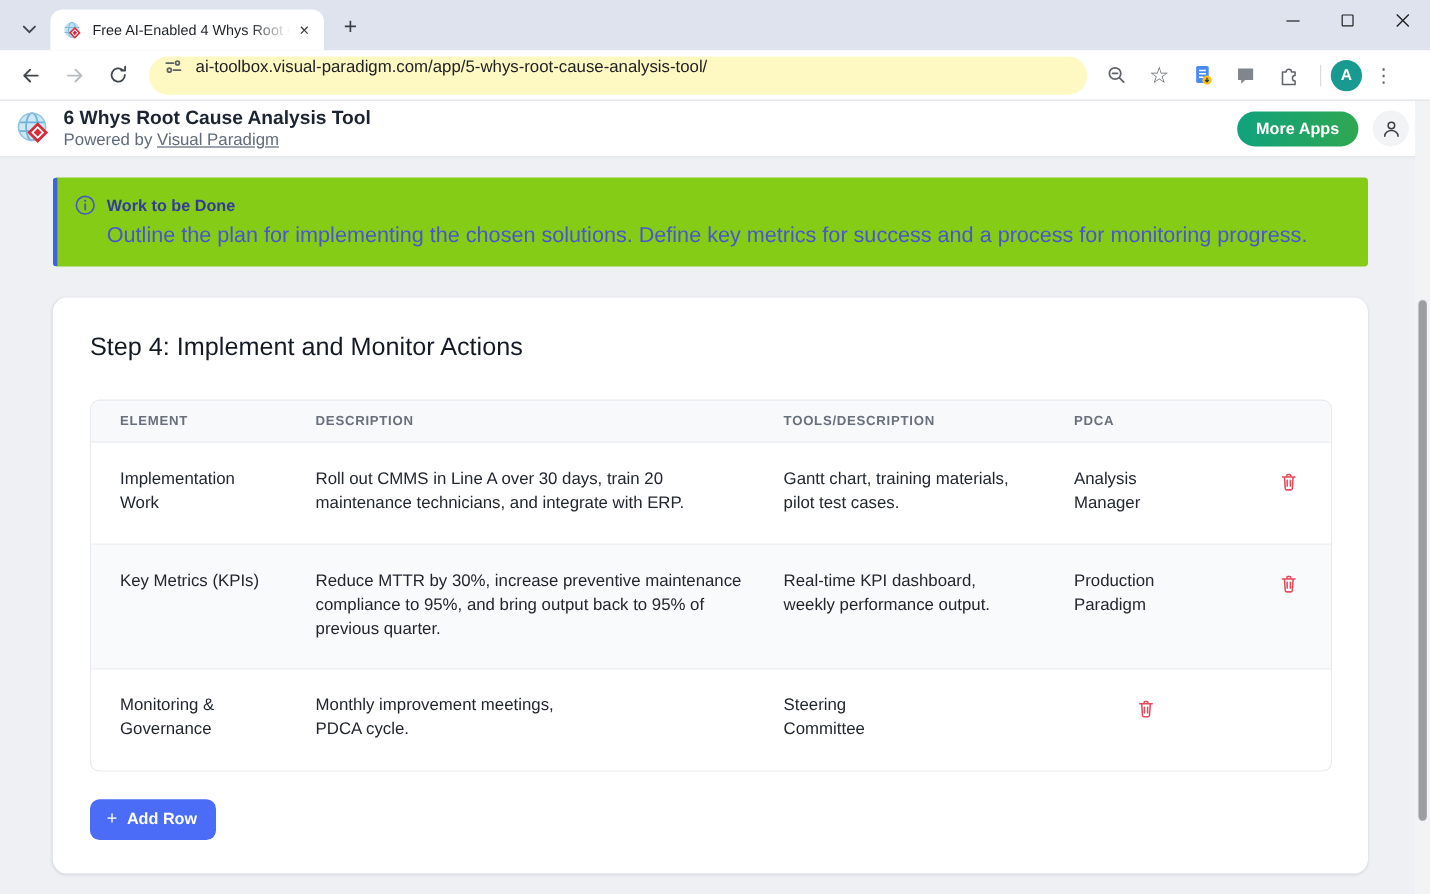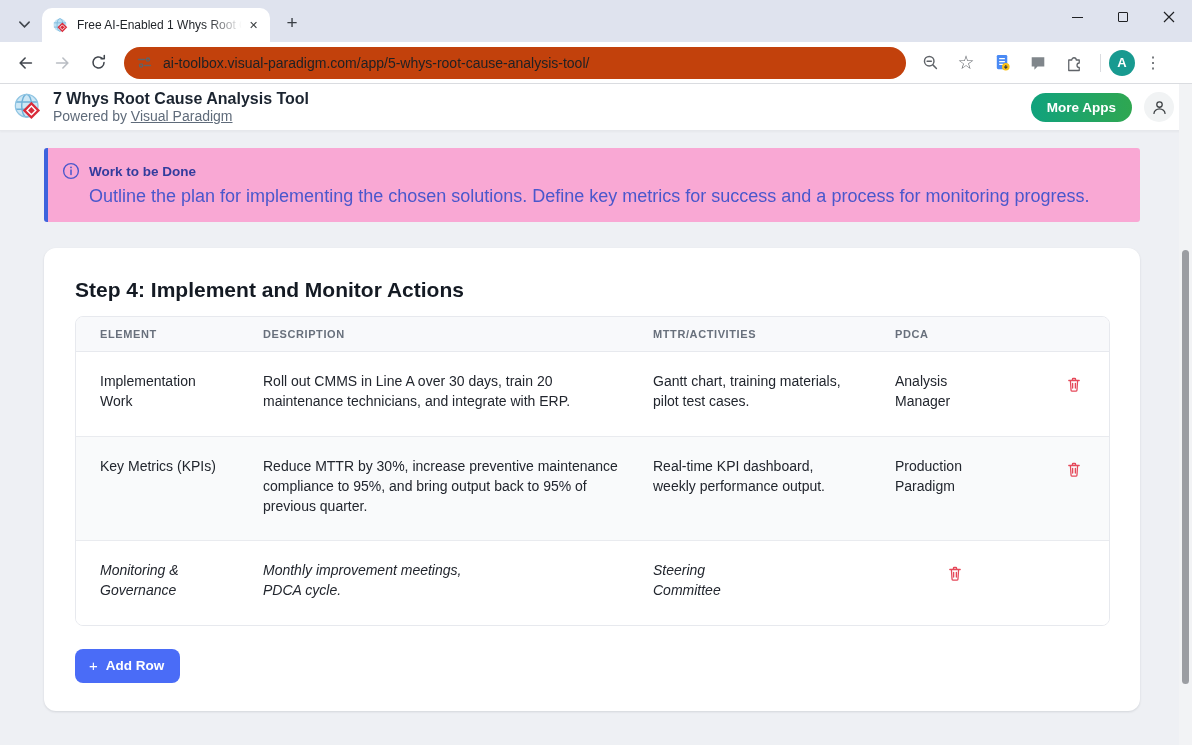--- a/index.html
+++ b/index.html
@@ -22,59 +22,59 @@
     justify-content:center; font-size:19px; color:#3a3f45; border-radius:50%; cursor:pointer; }
   .win-controls { position:absolute; right:0; top:0; height:34px; display:flex; }
   .win-btn { width:46px; height:34px; display:flex; align-items:center; justify-content:center; color:#202124; }
   .icon-min { width:11px; border-top:1.2px solid #202124; }
   .icon-max { width:10px; height:10px; border:1.2px solid #202124; border-radius:1px; }
 
   .toolbar { height:42px; background:#fff; display:flex; align-items:center; padding:0 8px;
     border-bottom:1px solid #dadce0; position:relative; }
   .nav-ic { width:32px; height:32px; display:flex; align-items:center; justify-content:center;
     border-radius:50%; margin:0 2px; }
-  .omnibox { flex:0 0 auto; width:782px; height:32px; background:#c2410c; border-radius:16px;
-    display:flex; align-items:center; margin-left:8px; padding:0 12px; }
+  .omnibox { flex:0 0 auto; width:782px; height:32px; background:#fef9c3; border-radius:16px;
+    display:flex; align-items:flex-start; margin-left:8px; padding:0 12px; }
   .omnibox .url { font-size:14px; color:#202124; margin-left:10px; white-space:nowrap; }
   .right-icons { display:flex; align-items:center; margin-left:6px; }
   .ext-sep { width:1px; height:18px; background:#dadce0; margin:0 8px; }
   .avatar { width:26px; height:26px; border-radius:50%; background:var(--avatar-bg,#189a90); color:#fff;
     font-size:13px; font-weight:700; display:flex; align-items:center; justify-content:center; }
   .kebab { font-size:16px; color:#5f6368; letter-spacing:0; margin:0 6px 0 10px; }
 
   
   .app-header { height:47px; background:#fff; border-bottom:1px solid #e6e8ec; display:flex;
     align-items:center; padding:0 14px; box-shadow:0 1px 2px rgba(0,0,0,.04); position:relative; z-index:2; }
   .app-title { font-size:16px; font-weight:700; color:#1b2430; line-height:1.15; }
   .app-sub { font-size:14px; color:#5f6b7a; }
   .app-sub a { color:#5f6b7a; text-decoration:underline; cursor:pointer; }
   .more-apps { margin-left:auto; background:linear-gradient(90deg,#10a27d,#2fa751); color:#fff;
     font-size:13.5px; font-weight:700; border:none; border-radius:15px; padding:7px 16px; cursor:pointer; }
   .user-btn { width:30px; height:30px; border-radius:50%; background:#f1f3f4; margin:0 4px 0 12px;
     display:flex; align-items:center; justify-content:center; cursor:pointer; }
 
   
   .page { padding:17px 52px 0 44px; }
-  .banner { background:#f9a8d4; border-left:4px solid var(--accent-blue,#3e63dd); border-radius:3px;
+  .banner { background:#84cc16; border-left:4px solid var(--accent-blue,#3e63dd); border-radius:3px;
     padding:14px 18px 15px 14px; }
   .banner-head { display:flex; align-items:center; gap:9px; }
   .banner-title { font-size:13.5px; font-weight:700; color:#323c9d; }
   .banner-desc { font-size:18px; color:#4a57cc; margin:6px 0 0 27px; }
 
   .card { background:#fff; border-radius:12px; margin-top:26px; padding:30px 30px 28px 31px;
     box-shadow:0 1px 3px rgba(16,24,40,.07), 0 1px 2px rgba(16,24,40,.05); }
-  .card-heading { font-size:21px; font-weight:700; color:#141a23; }
-
-  .tablebox { margin-top:14px; border:1px solid #e7e9ee; border-radius:8px; overflow:hidden; }
+  .card-heading { font-size:21px; font-weight:400; color:#141a23; }
+
+  .tablebox { margin-top:31px; border:1px solid #e7e9ee; border-radius:8px; overflow:hidden; }
   .t-grid { display:grid; grid-template-columns:163px 390px 242px 168px 1fr; }
   .t-head { background:#f8f9fb; border-bottom:1px solid #e7e9ee; }
   .t-head .t-cell { padding:11px 10px 11px 24px; font-size:11px; font-weight:700; letter-spacing:.6px;
     color:#68707c; }
   .t-row { border-bottom:1px solid #e9ebef; background:#fff; }
-  .t-row:last-child { border-bottom:none;font-style:italic; }
+  .t-row:last-child { border-bottom:none; }
   .t-row.alt { background:#f9fafb; }
   .t-row .t-cell { padding:20px 10px 24px 24px; font-size:14px; color:#22262e; line-height:1.42; }
   .t-cell.desc { padding-right:6px; }
   .t-cell.tools { max-width:242px; padding-right:18px; }
   .t-cell.owner { max-width:168px; padding-right:34px; }
   .t-cell.actions { display:flex; justify-content:center; align-items:flex-start; padding:22px 0 0 0; }
   .trash-btn { background:none; border:none; cursor:pointer; color:var(--danger,#e5495a); padding:2px; }
 
   .add-row { margin-top:23px; background:var(--accent-blue-btn,#4a6cf7); color:#fff; border:none;
     border-radius:8px; font-size:13.5px; font-weight:700; padding:8px 16px 9px 14px; cursor:pointer;
@@ -96,21 +96,21 @@
       </svg>
   </div>
   <div class="tab">
     <svg class="tab-fav" viewBox="0 0 32 32">
       <circle cx="15" cy="15" r="12" fill="#bfe0f2"></circle>
       <ellipse cx="15" cy="15" rx="5.5" ry="12" fill="none" stroke="#7db9dd" stroke-width="1.6"></ellipse>
       <path d="M3.5 11 h23 M3.5 19 h23" stroke="#7db9dd" stroke-width="1.6" fill="none"></path>
       <rect x="13" y="13" width="13" height="13" transform="rotate(45 19.5 19.5)" fill="#d92b3a"></rect>
       <rect x="16.2" y="16.2" width="6.6" height="6.6" transform="rotate(45 19.5 19.5)" fill="none" stroke="#fff" stroke-width="1.5"></rect>
     </svg>
-    <span class="tab-title">Free AI-Enabled 1 Whys Root C</span>
+    <span class="tab-title">Free AI-Enabled 4 Whys Root C</span>
     <span class="tab-close">✕</span>
   </div>
   <div class="newtab-btn">+</div>
   <div class="win-controls">
     <div class="win-btn">
         <span class="icon-min"></span>
       </div>
     <div class="win-btn">
         <span class="icon-max"></span>
       </div>
@@ -186,21 +186,21 @@
 <div class="app-header">
   <svg width="29" height="29" viewBox="0 0 32 32" style="margin-right:10px;">
     <circle cx="14" cy="14" r="12.5" fill="#cde7f5"></circle>
     <ellipse cx="14" cy="14" rx="5.5" ry="12.5" fill="none" stroke="#6fb1d8" stroke-width="1.6"></ellipse>
     <path d="M2 10 h24 M2 18 h24" stroke="#6fb1d8" stroke-width="1.6" fill="none"></path>
     <circle cx="14" cy="14" r="12.5" fill="none" stroke="#8fc4e2" stroke-width="1.4"></circle>
     <rect x="12.5" y="12.5" width="13.5" height="13.5" transform="rotate(45 19.2 19.2)" fill="#d92b3a"></rect>
     <rect x="15.8" y="15.8" width="6.8" height="6.8" transform="rotate(45 19.2 19.2)" fill="none" stroke="#fff" stroke-width="1.6"></rect>
   </svg>
   <div>
-    <div class="app-title">7 Whys Root Cause Analysis Tool</div>
+    <div class="app-title">6 Whys Root Cause Analysis Tool</div>
     <div class="app-sub"><span>Powered by</span> <a>Visual Paradigm</a></div>
   </div>
   <button class="more-apps">More Apps</button>
   <div class="user-btn">
     <svg width="17" height="17" viewBox="0 0 20 20">
         <circle cx="10" cy="6.5" r="3.2" fill="none" stroke="#3c4043" stroke-width="1.5"></circle>
         <path d="M3.5 17 a6.5 5.5 0 0 1 13 0" fill="none" stroke="#3c4043" stroke-width="1.5" stroke-linecap="round"></path>
       </svg>
   </div>
 </div>
@@ -219,21 +219,21 @@
     <div class="banner-desc">Outline the plan for implementing the chosen solutions. Define key metrics for success and a process for monitoring progress.</div>
   </div>
 
   <div class="card">
     <h1 class="card-heading">Step 4: Implement and Monitor Actions</h1>
 
     <div class="tablebox">
       <div class="t-grid t-head">
         <div class="t-cell">ELEMENT</div>
         <div class="t-cell">DESCRIPTION</div>
-        <div class="t-cell">MTTR/ACTIVITIES</div>
+        <div class="t-cell">TOOLS/DESCRIPTION</div>
         <div class="t-cell">PDCA</div>
         <div class="t-cell"></div>
       </div>
       <div>
       <div class="t-grid t-row">
         <div class="t-cell element">Implementation Work</div>
         <div class="t-cell desc">Roll out CMMS in Line A over 30 days, train 20 maintenance technicians, and integrate with ERP.</div>
         <div class="t-cell tools">Gantt chart, training materials, pilot test cases.</div>
         <div class="t-cell owner">Analysis Manager</div>
         <div class="t-cell actions">

